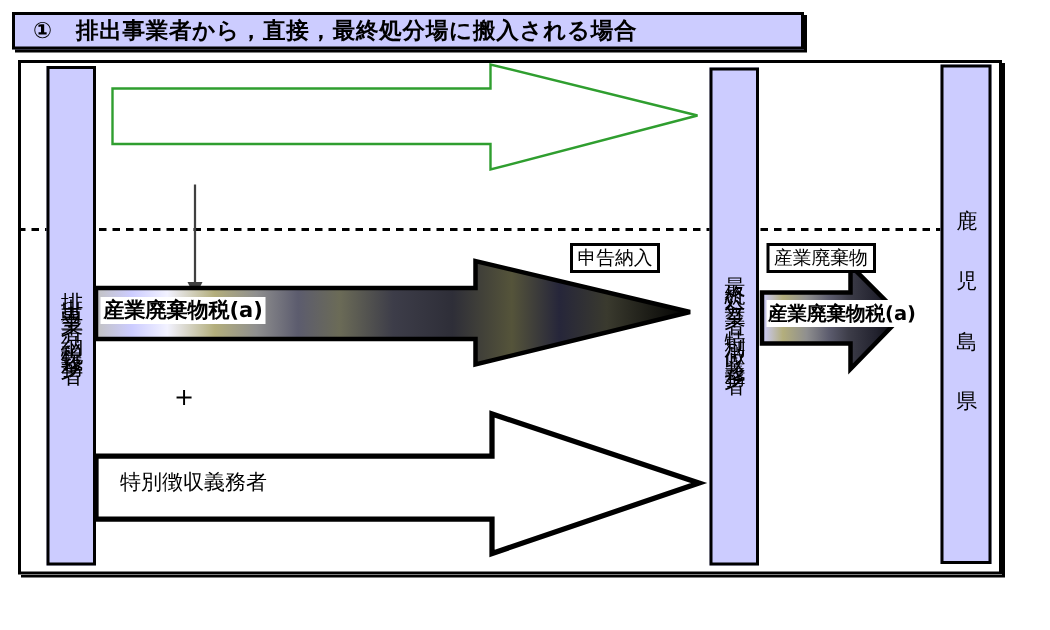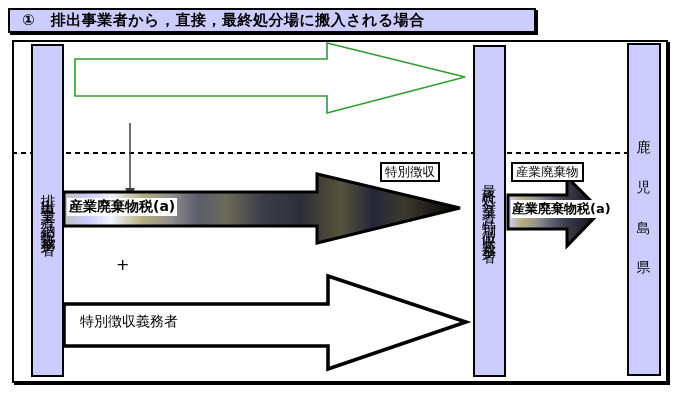--- a/index.html
+++ b/index.html
@@ -95,21 +95,21 @@
     <polygon points="64,192 317,192 317,174 460,208 317,243 317,226 64,226" fill="url(#g1)" stroke="#000" stroke-width="3"></polygon>
 
     <polygon points="64,304 328,304 328,276 466,322 328,369 328,346 64,346" fill="#ffffff" stroke="#000" stroke-width="3.5"></polygon>
 
     <polygon points="508,195 567,195 567,177 601,211 567,246 567,229 508,229" fill="url(#g2)" stroke="#000" stroke-width="3"></polygon>
   </svg>
 
   <div class="abs title-box">①　排出事業者から，直接，最終処分場に搬入される場合</div>
 
   <span class="abs lbl lbl-tax1">産業廃棄物税(a)</span>
-  <span class="abs lbl badge badge-tokubetsu">特別徴収</span>
+  <span class="abs lbl badge badge-tokubetsu">申告納入</span>
   <span class="abs lbl lbl-plus">+</span>
   <span class="abs lbl lbl-fee">特別徴収義務者</span>
   <span class="abs lbl badge badge-shinkoku">産業廃棄物</span>
   <span class="abs lbl lbl-tax2">産業廃棄物税(a)</span>
 
   <div class="abs vbox vbox-emitter">
     <span>排出事業者（納税義務者）</span>
   </div>
   <div class="abs vbox vbox-disposer">
     <span>最終処分業者（特別徴収義務者）</span>

